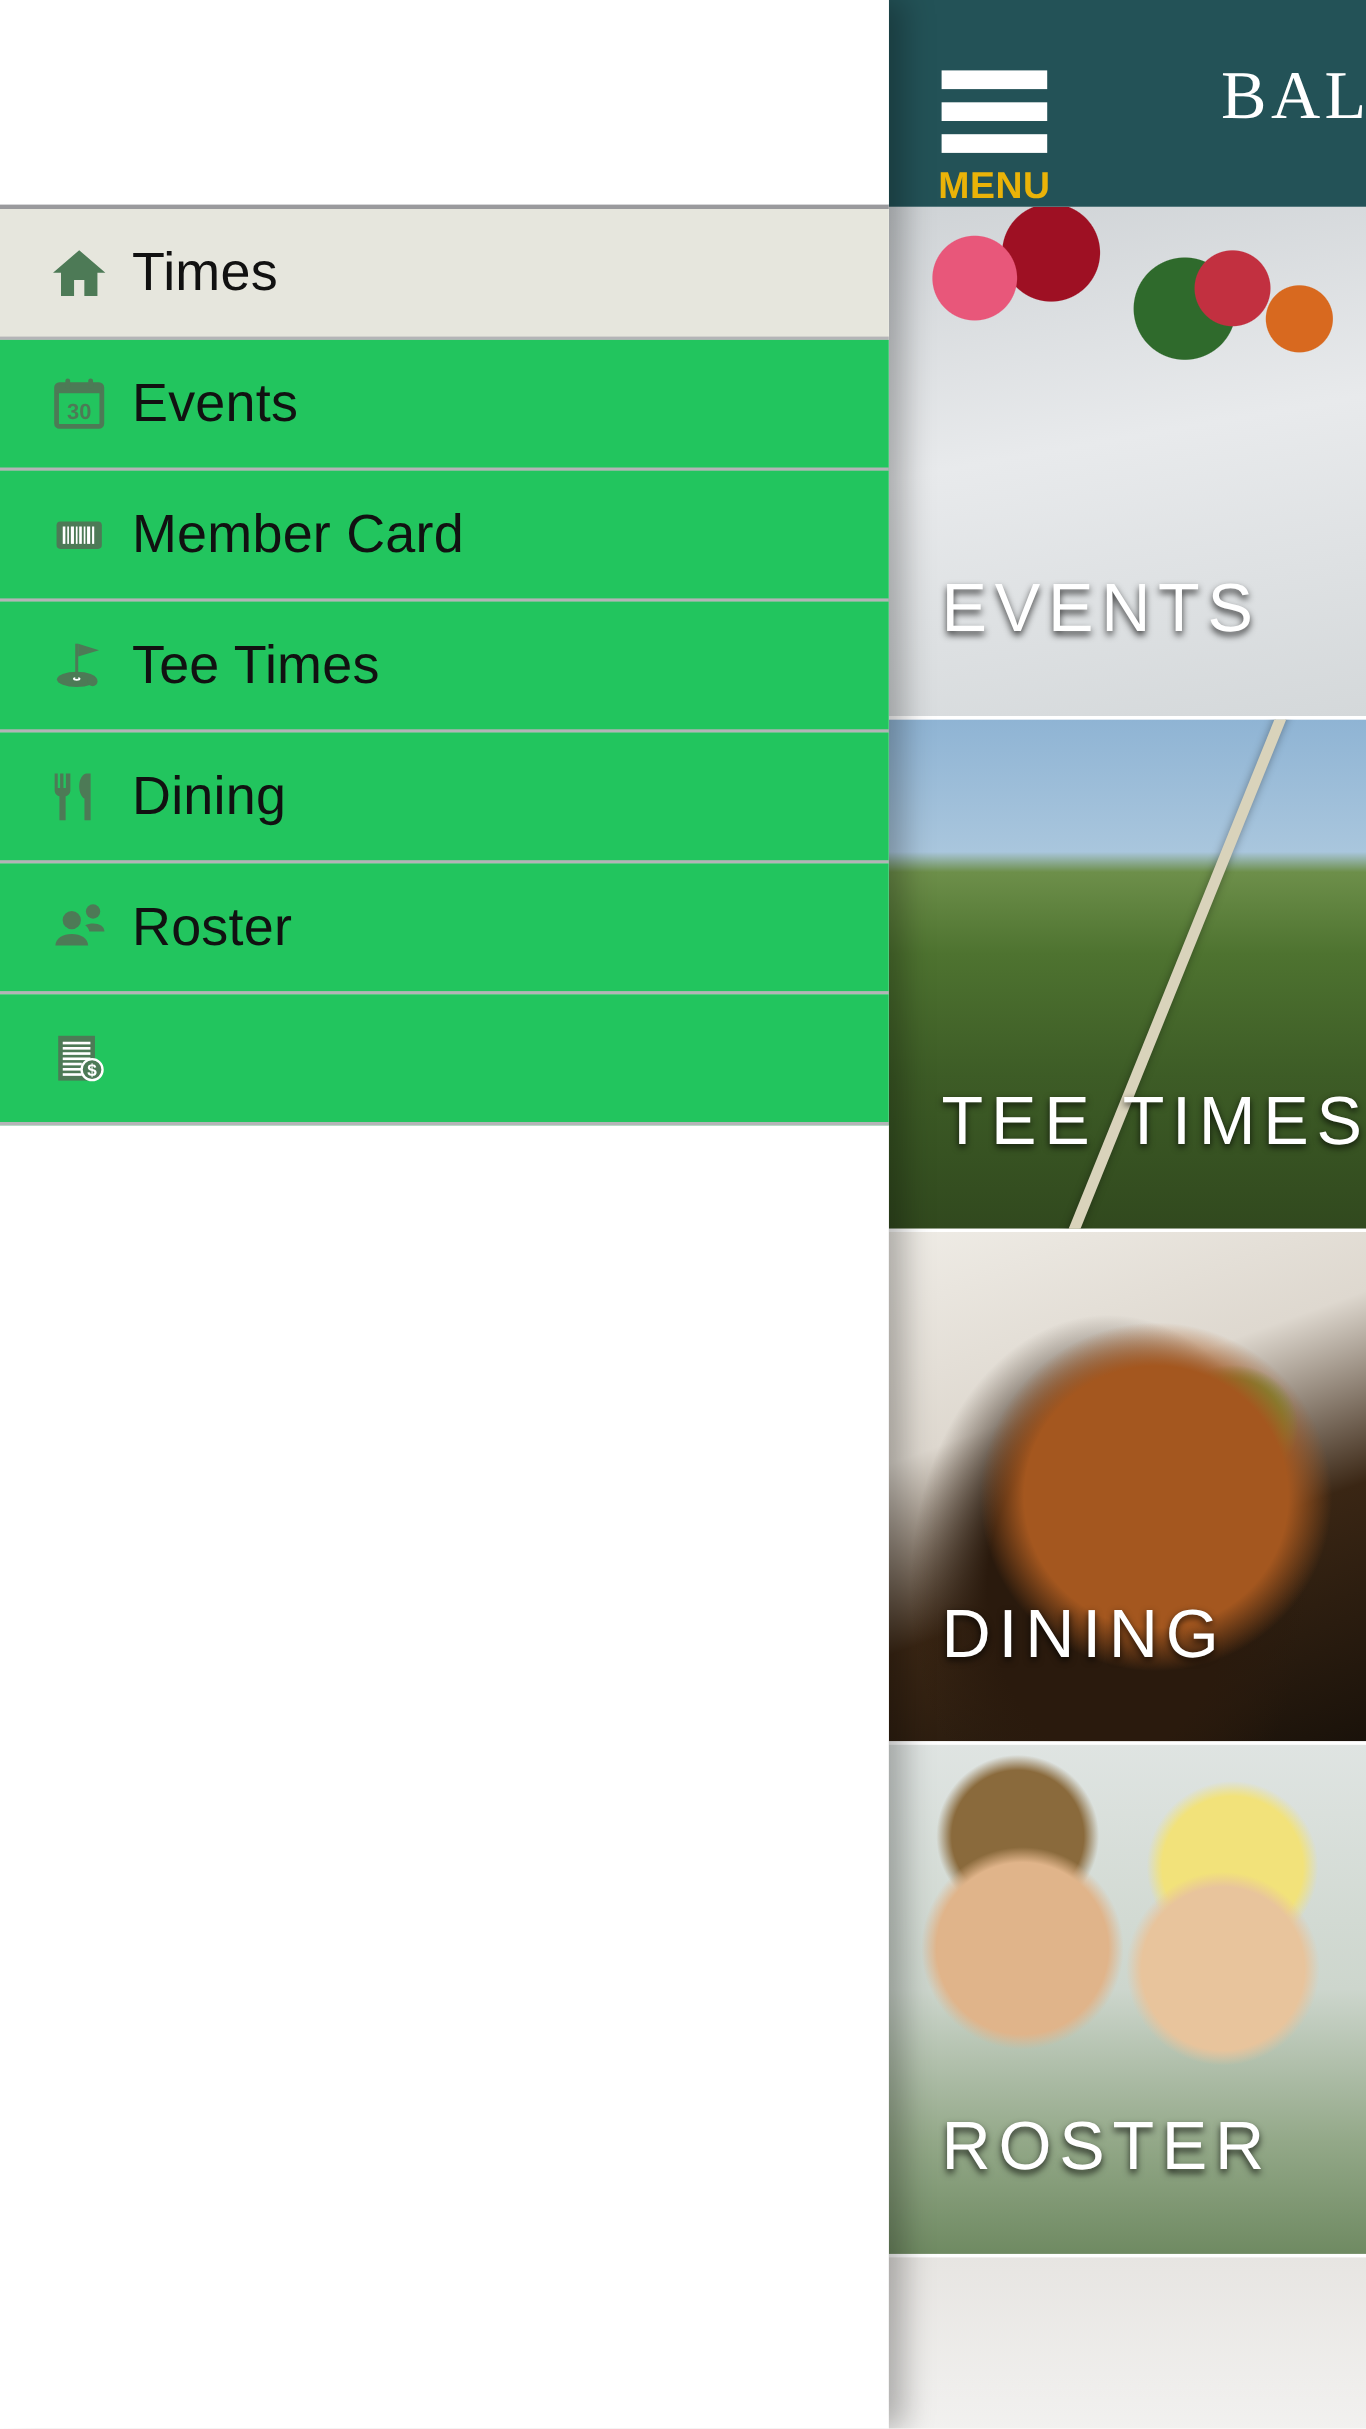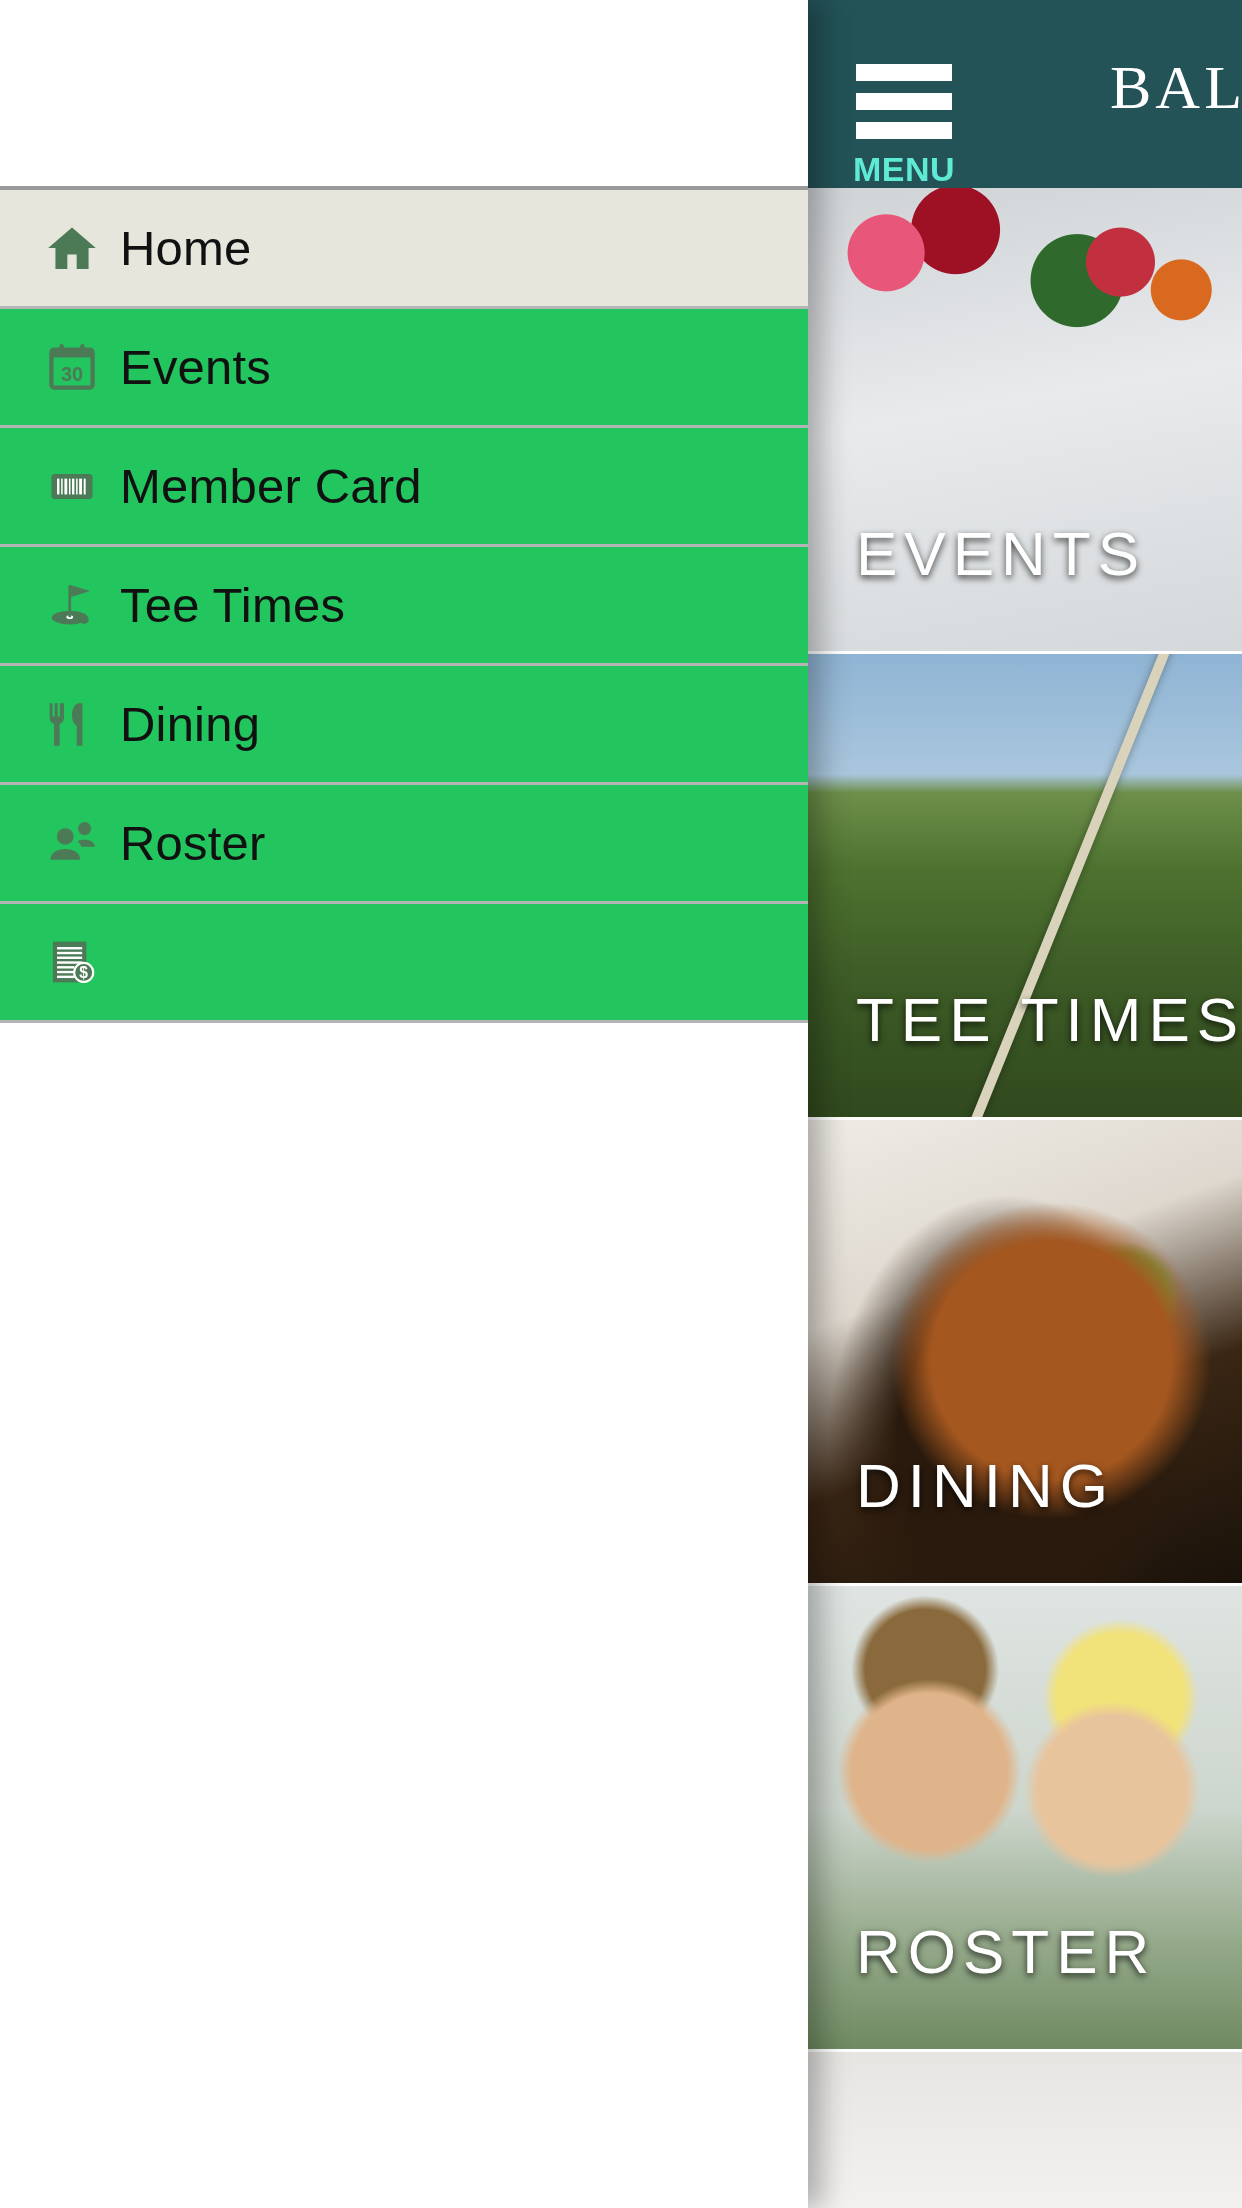--- a/index.html
+++ b/index.html
@@ -21,21 +21,21 @@
     background:#235257;
     display:flex; align-items:center;
   }
   .menu-btn {
     position:absolute; left:852px; top:64px;
     width:104px; display:flex; flex-direction:column; align-items:center;
   }
   .bar { width:96px; height:17px; background:#ffffff; margin-bottom:12px; }
   .bar:last-of-type { margin-bottom:6px; }
   .menu-label {
-    color:#5eead4; font-size:34px; font-weight:bold; letter-spacing:0.5px;
+    color:#eab308; font-size:34px; font-weight:bold; letter-spacing:0.5px;
     line-height:36px;
   }
   .brand {
     position:absolute; left:1110px; top:52px;
     color:#ffffff; font-family:"Liberation Serif", serif;
     font-size:62px; letter-spacing:4px; white-space:nowrap;
   }
 
   
   .cards { position:absolute; left:808px; top:188px; width:434px; }
@@ -165,21 +165,21 @@
     <div class="drawer-top"></div>
 
     <div class="nav-list">
 
       <div class="nav-item active">
         <span class="nav-icon">
           <svg width="56" height="56" viewBox="0 0 24 24" fill="#4d7a56">
             <path d="M12 3.2 1.8 12h3.1v9h5.1v-6.2h4v6.2h5.1v-9h3.1z"></path>
           </svg>
         </span>
-        <span class="nav-label">Home</span>
+        <span class="nav-label">Times</span>
       </div>
 
       <div class="nav-item">
         <span class="nav-icon">
           <svg width="52" height="52" viewBox="0 0 24 24">
             <rect x="2.5" y="4" width="19" height="17.5" rx="1.2" fill="none" stroke="#4d7a56" stroke-width="2"></rect>
             <rect x="2.5" y="4" width="19" height="3.6" fill="#4d7a56"></rect>
             <rect x="6.2" y="1.4" width="2" height="4.4" rx="1" fill="#4d7a56"></rect>
             <rect x="15.8" y="1.4" width="2" height="4.4" rx="1" fill="#4d7a56"></rect>
             <text x="12" y="18.3" font-family="Liberation Sans, sans-serif" font-size="9.2" font-weight="bold" fill="#4d7a56" text-anchor="middle">30</text>

